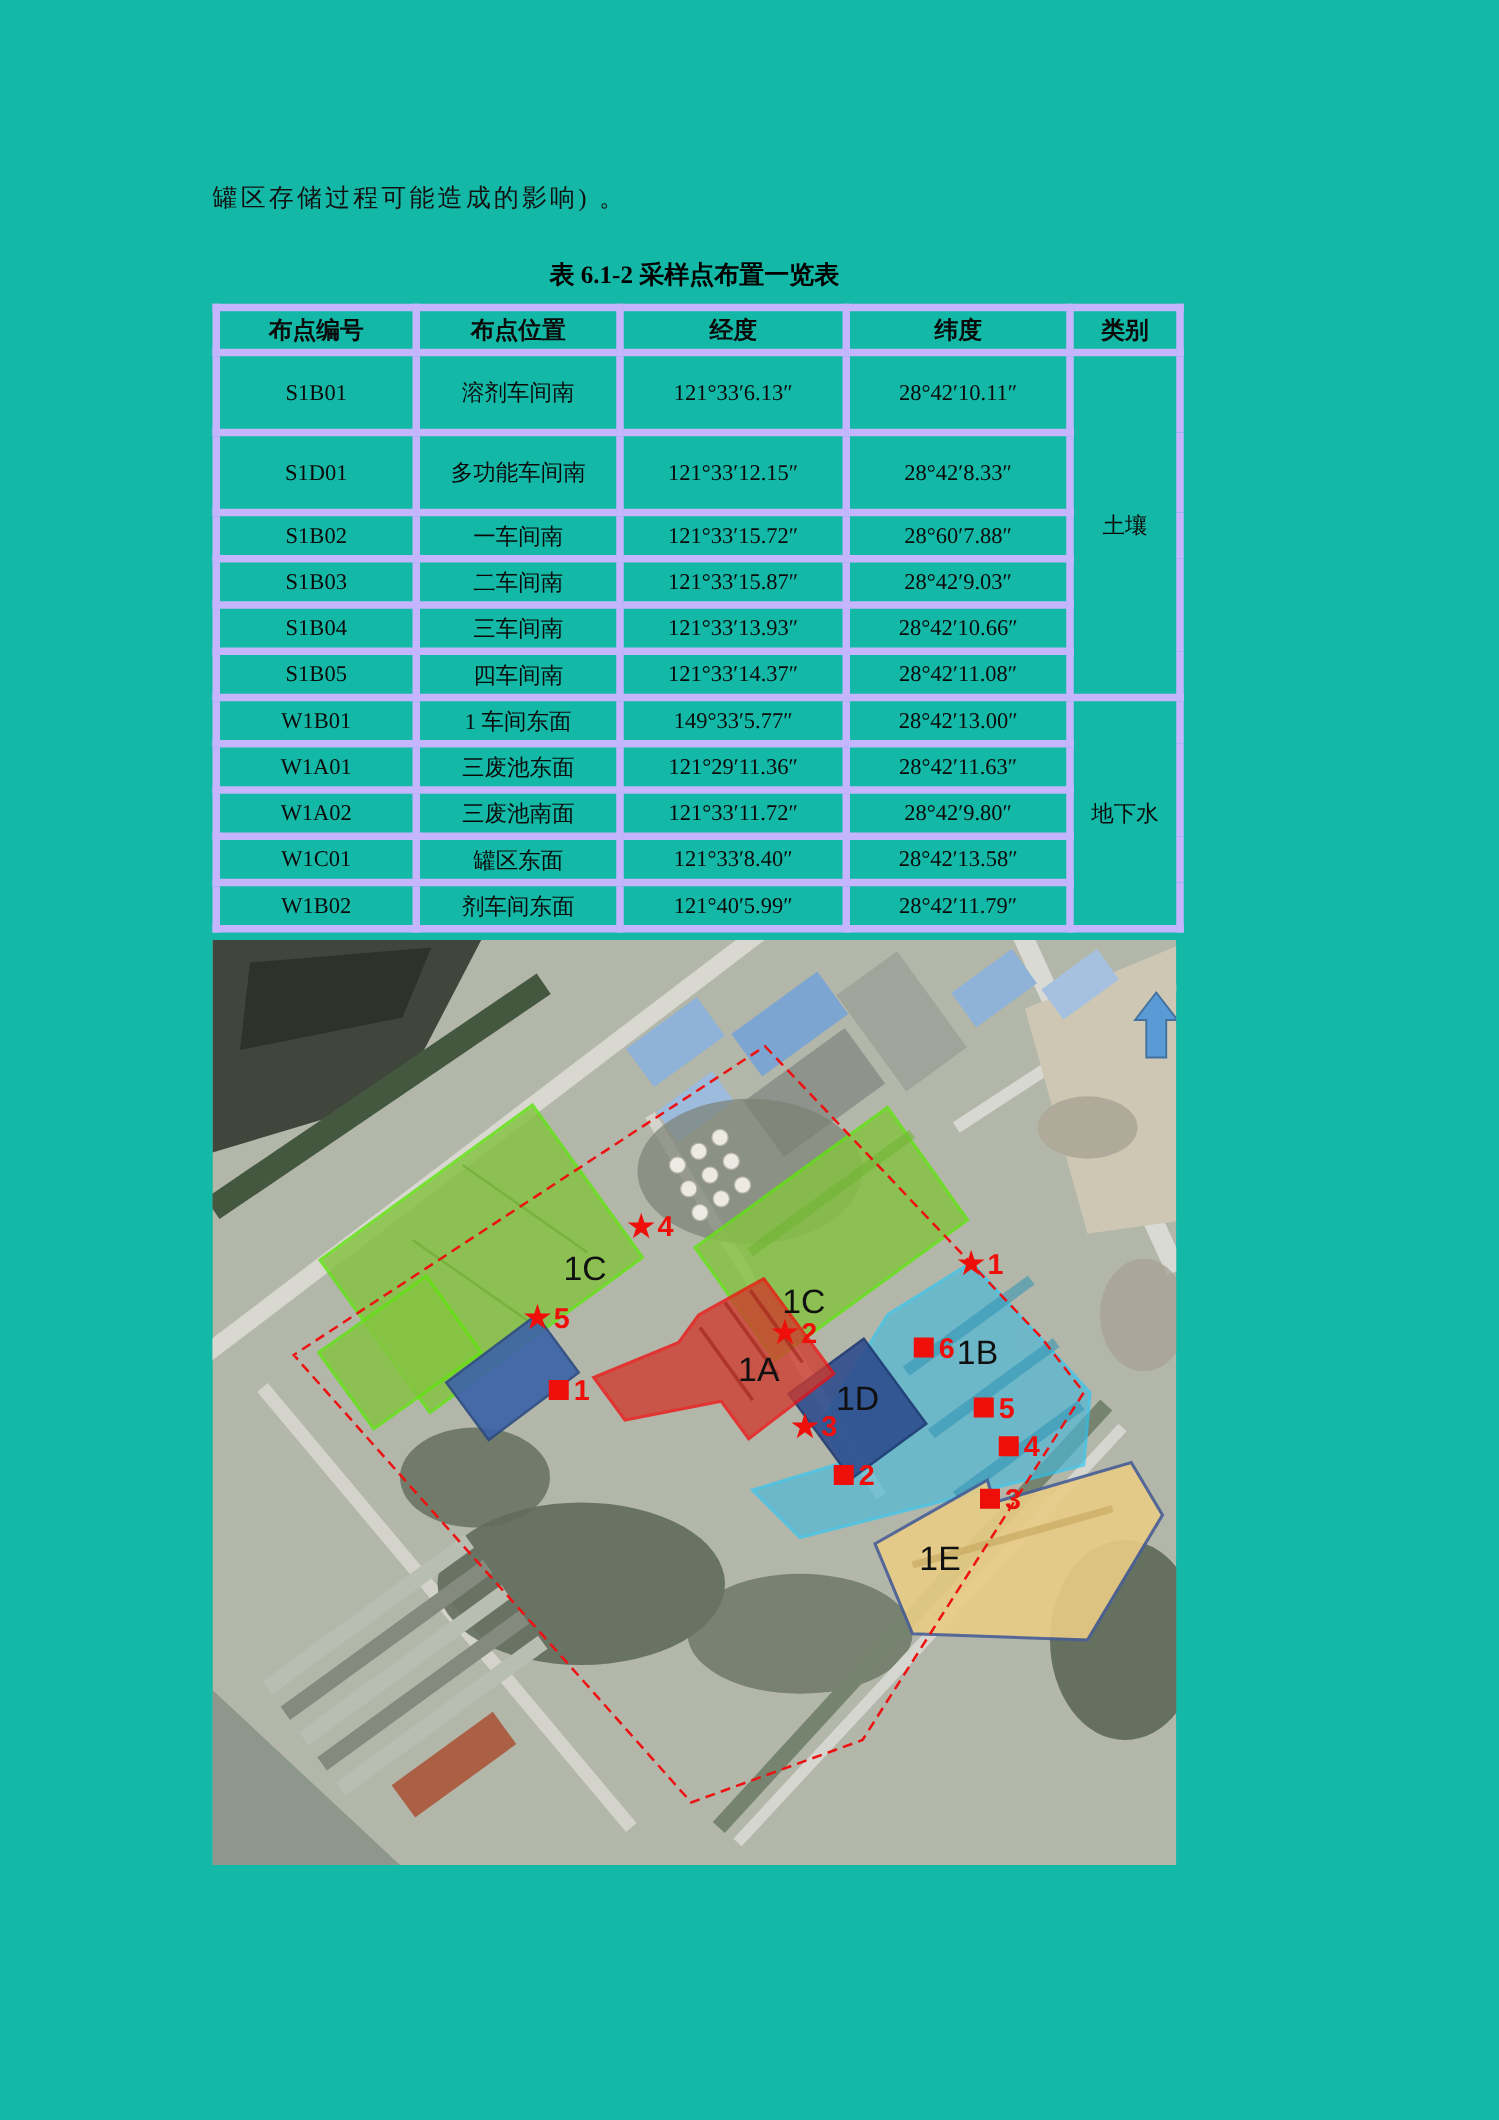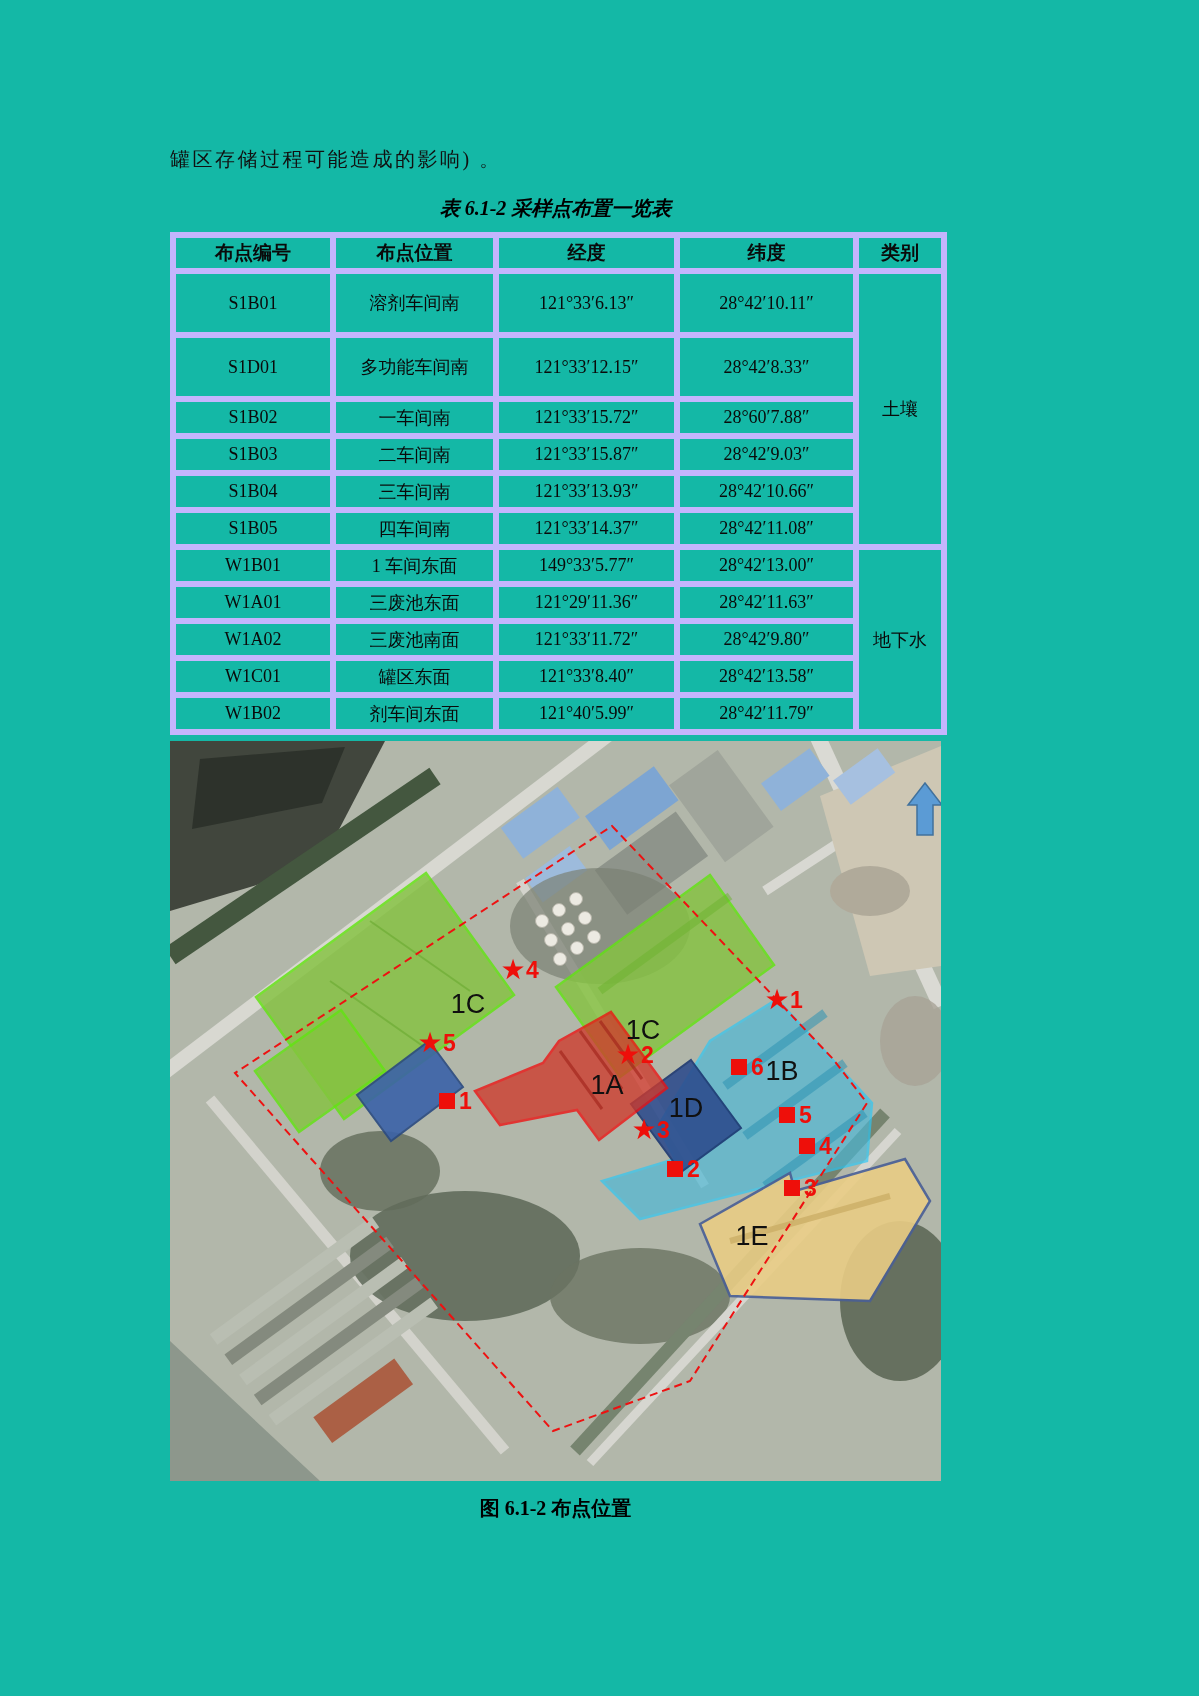--- a/index.html
+++ b/index.html
@@ -7,21 +7,21 @@
   body { font-family:"Liberation Serif","DejaVu Serif",serif; }
   .page {
     position:relative; width:1199px; height:1696px; background:#14b8a6;
     margin:0 auto; overflow:hidden;
   }
   .content { width:771px; margin-left:170px; padding-top:146px; }
   .intro {
     font-size:20px; color:#111; letter-spacing:2.5px; line-height:1.3;
   }
   .tbl-title {
-    margin-top:23px; text-align:center; font-weight:bold; font-size:20px; color:#000;font-style:italic;
+    margin-top:34px; text-align:center; font-weight:bold; font-size:20px; color:#000;
   }
   table.sampling {
     margin-top:10px; border-collapse:collapse; table-layout:fixed; width:771px;
     font-size:18px; color:#0a0a0a;
   }
   table.sampling th, table.sampling td {
     border:6px solid #c4b5fd; text-align:center; vertical-align:middle; padding:2px 2px;
   }
   table.sampling th { font-size:19px; font-weight:bold; height:34px; }
   table.sampling tbody tr { height:37px;border-radius:22px; }
@@ -246,16 +246,15 @@
             <text x="649" y="413" class="mn" text-anchor="start">4</text>
             <rect x="497" y="420" width="16" height="16" fill="#ee0f0a"></rect>
             <text x="517" y="436" class="mn" text-anchor="start">2</text>
             <rect x="614" y="439" width="16" height="16" fill="#ee0f0a"></rect>
             <text x="634" y="455" class="mn" text-anchor="start">3</text>
             <text x="773" y="88" class="nl" text-anchor="start">N</text>
           </g>
       </svg>
     </div>
 
-    <div class="fig-caption">图 6.1-2 布点位置</div>
 
   </div>
 </div>
 
 </body></html>

